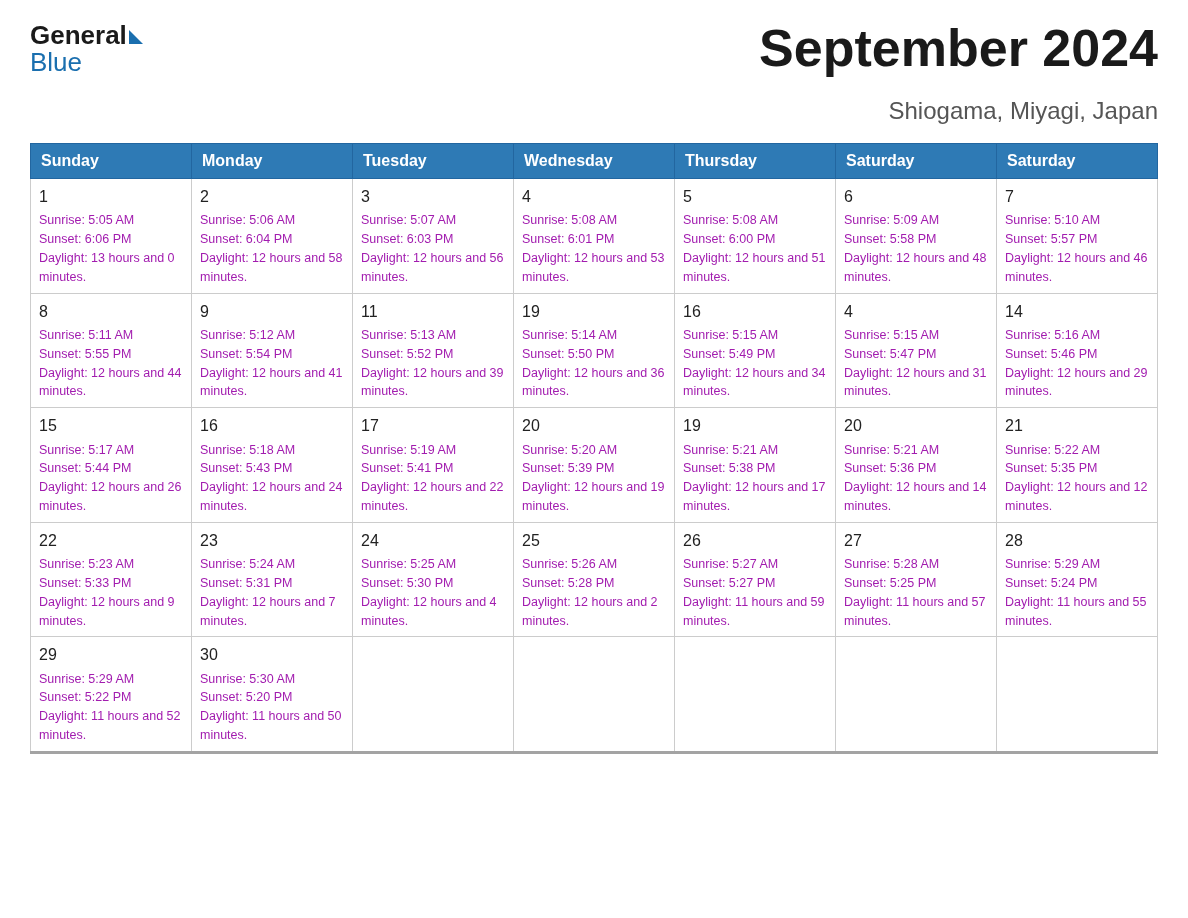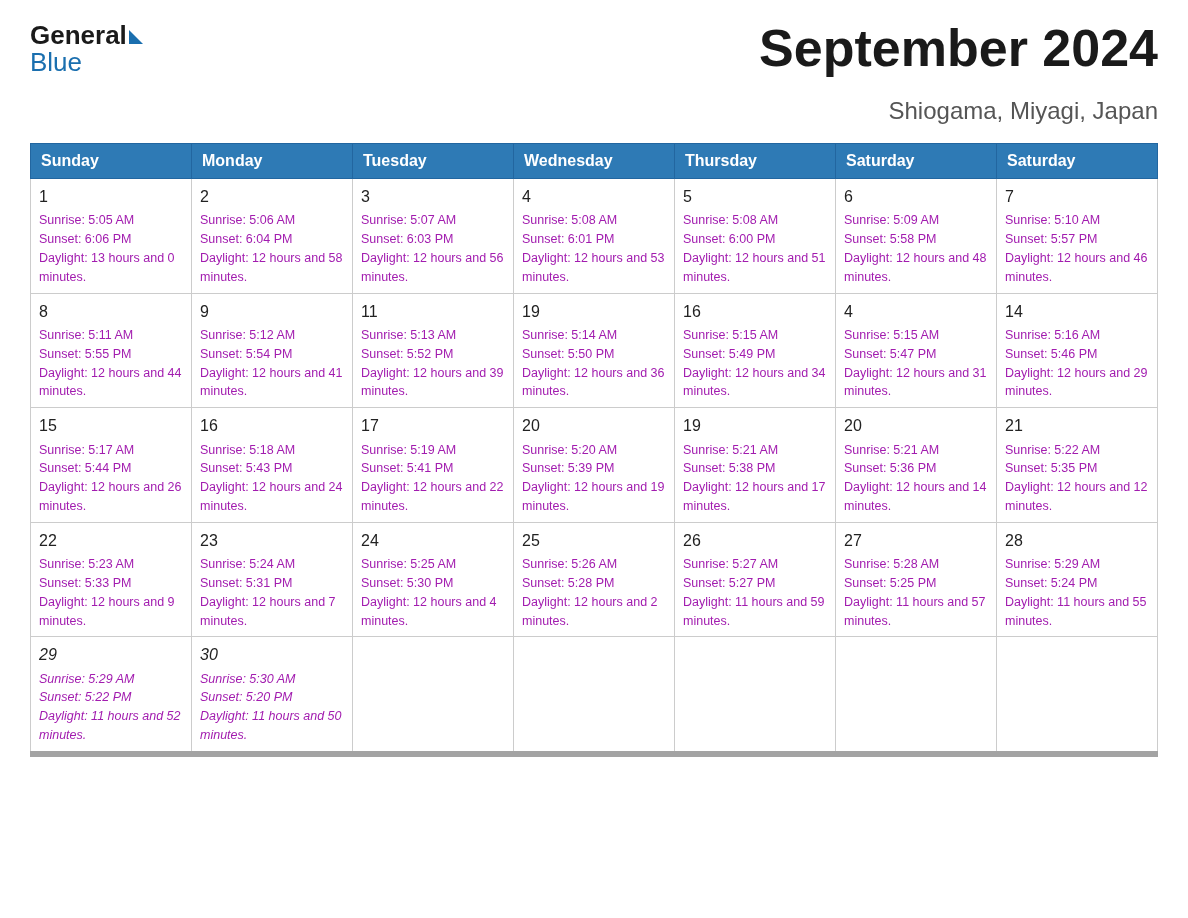--- a/index.html
+++ b/index.html
@@ -91,22 +91,21 @@
       margin-bottom: 3px;
     }
     .day-info {
       color: #a21caf;
       font-size: 12.5px;
     }
     .calendar-table tr td {
       background: #fff;
     }
     .calendar-table tbody tr:last-child td {
-      border-bottom: 6px solid #a3a3a3;
-      font-style: italic;
+      border-bottom: 3px solid #a3a3a3;
     }
     .empty-cell {
       background: #fff;
     }
   </style>
 </head>
 <body>
 
 <div class="header-area">
   <div class="logo-block">

